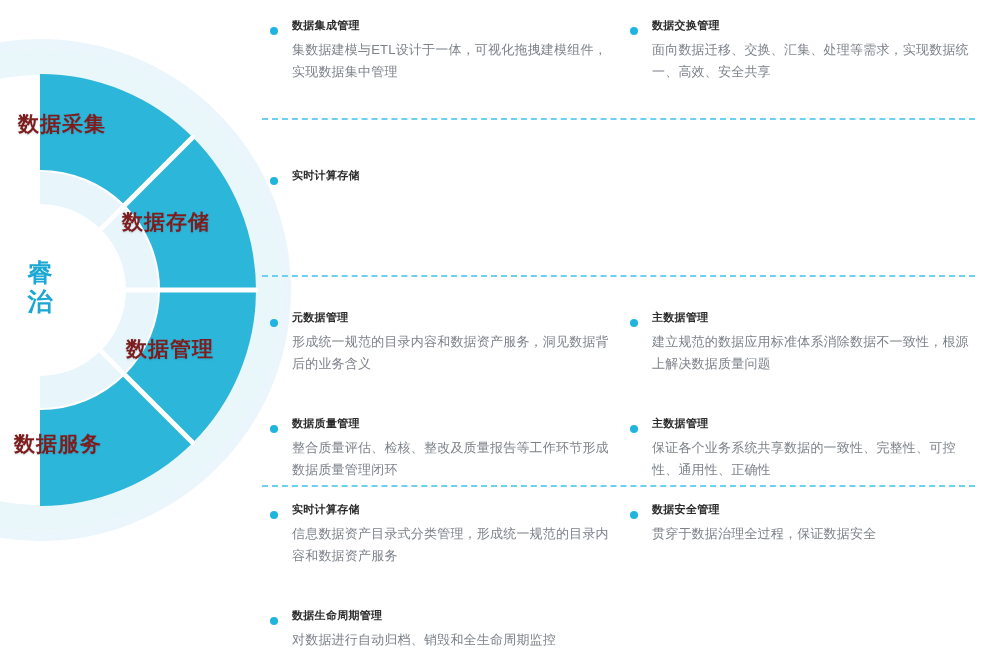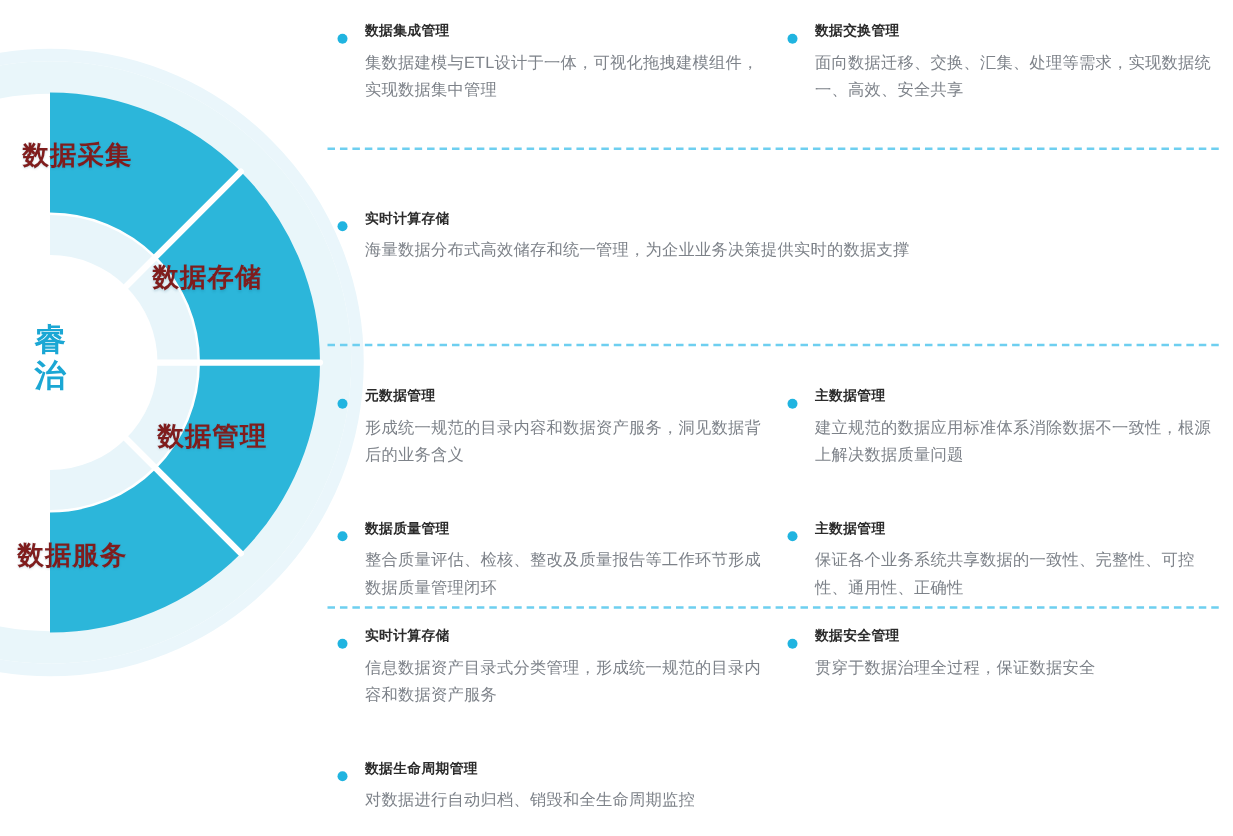--- a/index.html
+++ b/index.html
@@ -182,21 +182,20 @@
           <div class="item-desc">面向数据迁移、交换、汇集、处理等需求，实现数据统一、高效、安全共享</div>
         </div>
       </div>
     </div>
 
     <div class="block" style="top:168px; left:0; width:713px;">
       <div class="col" style="left:8px; top:0; width:705px;">
         <div class="item">
           <span class="bullet"></span>
           <div class="item-title">实时计算存储</div>
-          <div class="item-desc">海量数据分布式高效储存和统一管理，为企业业务决策提供实时的数据支撑</div>
         </div>
       </div>
     </div>
 
     <div class="block" style="top:310px; left:0; width:713px;">
       <div class="col" style="left:8px; top:0; width:340px;">
         <div class="item">
           <span class="bullet"></span>
           <div class="item-title">元数据管理</div>
           <div class="item-desc">形成统一规范的目录内容和数据资产服务，洞见数据背后的业务含义</div>

